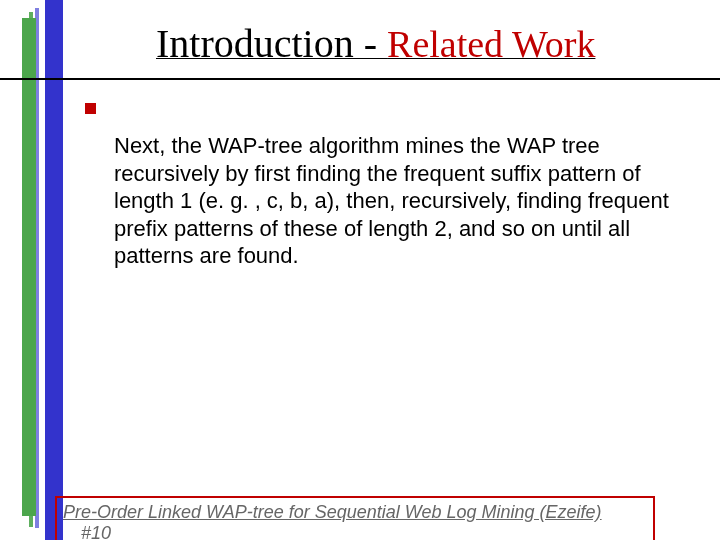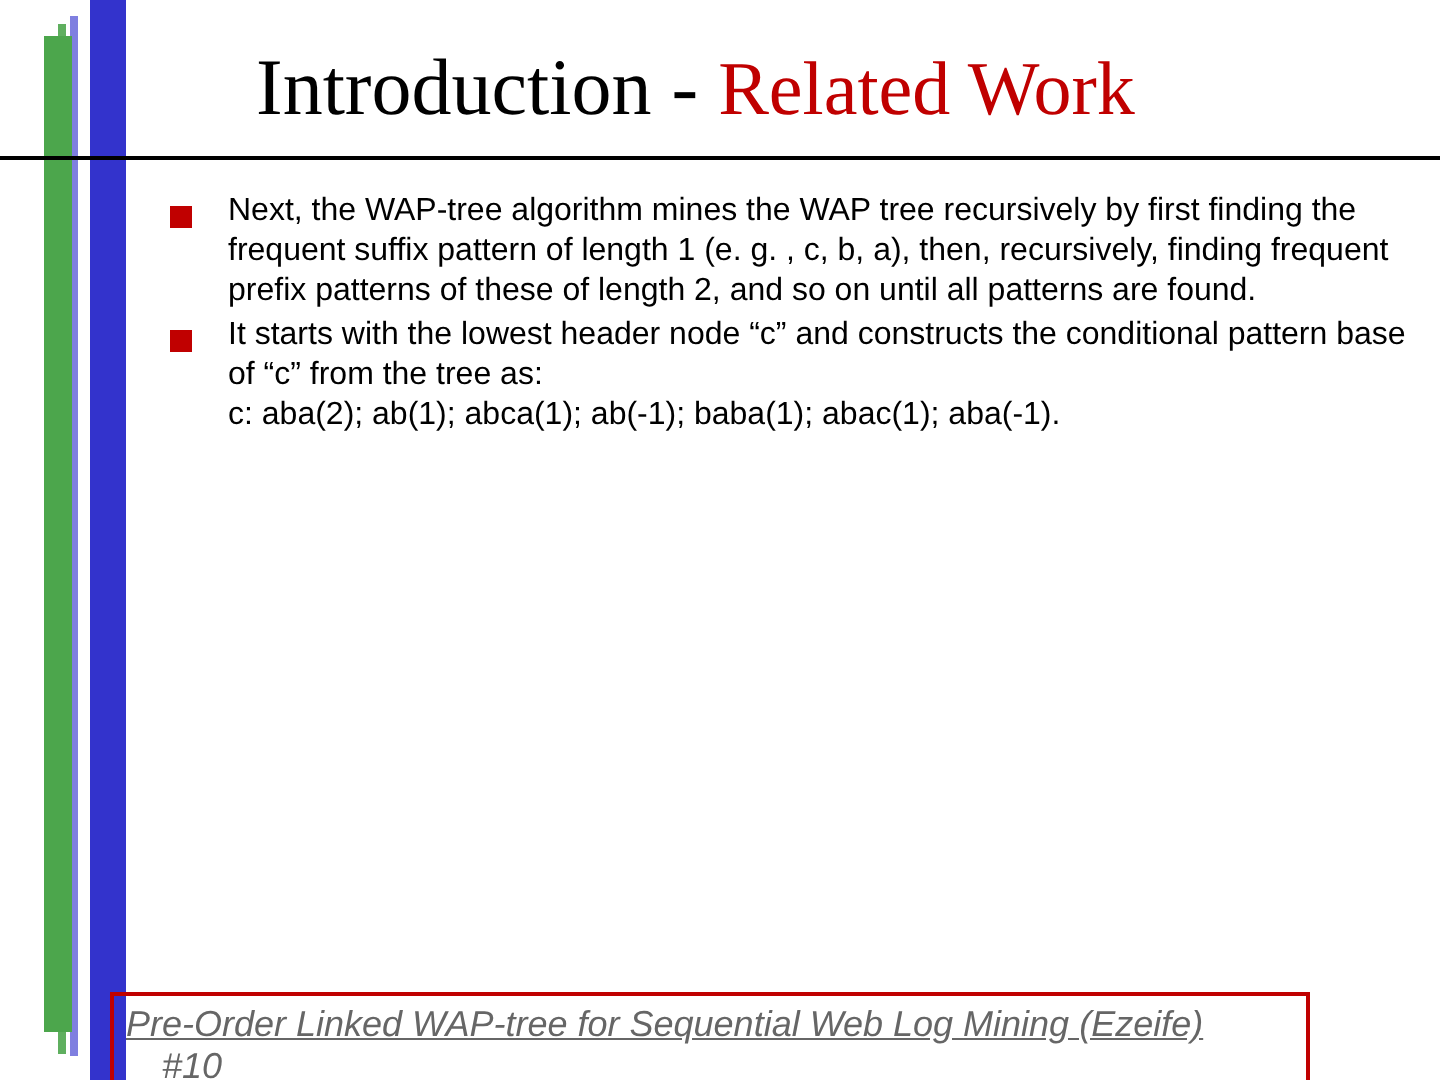--- a/index.html
+++ b/index.html
@@ -30,22 +30,23 @@
     left:13px; top:8px; width:4px; height:520px;
     background:#7f7fe0;
   }
   .bar-green {
     position:absolute;
     left:0px; top:18px; width:14px; height:498px;
     background:#4ca64c;
   }
   .title-area {
     position:absolute;
-    left:128px; top:20px;
+    left:156px; top:20px;
     width:560px;
+    text-decoration:underline;
   }
   .title-black {
     font-family: "Times New Roman", Times, serif;
     font-size:40px;
     color:#000;
   }
   .title-red {
     font-family: "Times New Roman", Times, serif;
     font-size:38px;
     color:#c00000;
@@ -67,23 +68,24 @@
     margin-bottom:2px;
   }
   .bullet {
     flex:0 0 auto;
     width:11px; height:11px;
     background:#c00000;
     margin-top:7px;
     margin-right:18px;
   }
   .itext {
-    font-size:16px;
+    font-size:22px;
     line-height:1.25;
     color:#000;
+    margin-top:36px;
   }
   .itext-small {
     font-size:20px;
     line-height:1.25;
     color:#000;
   }
   .footer {
     position:absolute;
     left:55px; top:496px;
     width:600px;
@@ -113,23 +115,18 @@
   <span class="title-black">Introduction - </span><span class="title-red">Related Work</span>
 </div>
 
 <div class="rule"></div>
 
 <div class="content">
   <div class="item">
     <div class="bullet"></div>
     <div class="itext">Next, the WAP-tree algorithm mines the WAP tree recursively by first finding the frequent suffix pattern of length 1 (e. g. , c, b, a), then, recursively, finding frequent prefix patterns of these of length 2, and so on until all patterns are found.</div>
   </div>
-  <div class="item">
-    <div class="bullet"></div>
-    <div class="itext" style="white-space:pre-line;">It starts with the lowest header node “c” and constructs the conditional pattern base of “c” from the tree as:
-c: aba(2); ab(1); abca(1); ab(-1); baba(1); abac(1); aba(-1).</div>
-  </div>
 </div>
 
 <div class="footer">
   <span>Pre-Order Linked WAP-tree for Sequential Web Log Mining (Ezeife)</span>
   <span class="footer-num">#10</span>
 </div>
 
 </body></html>

